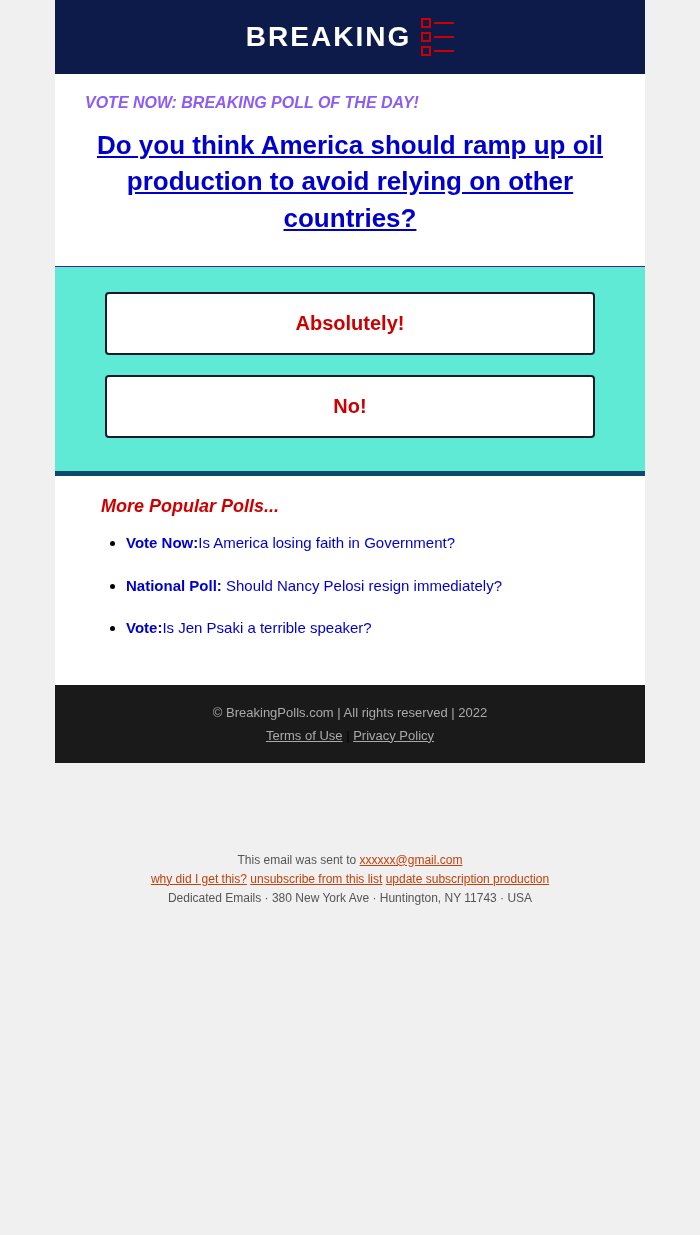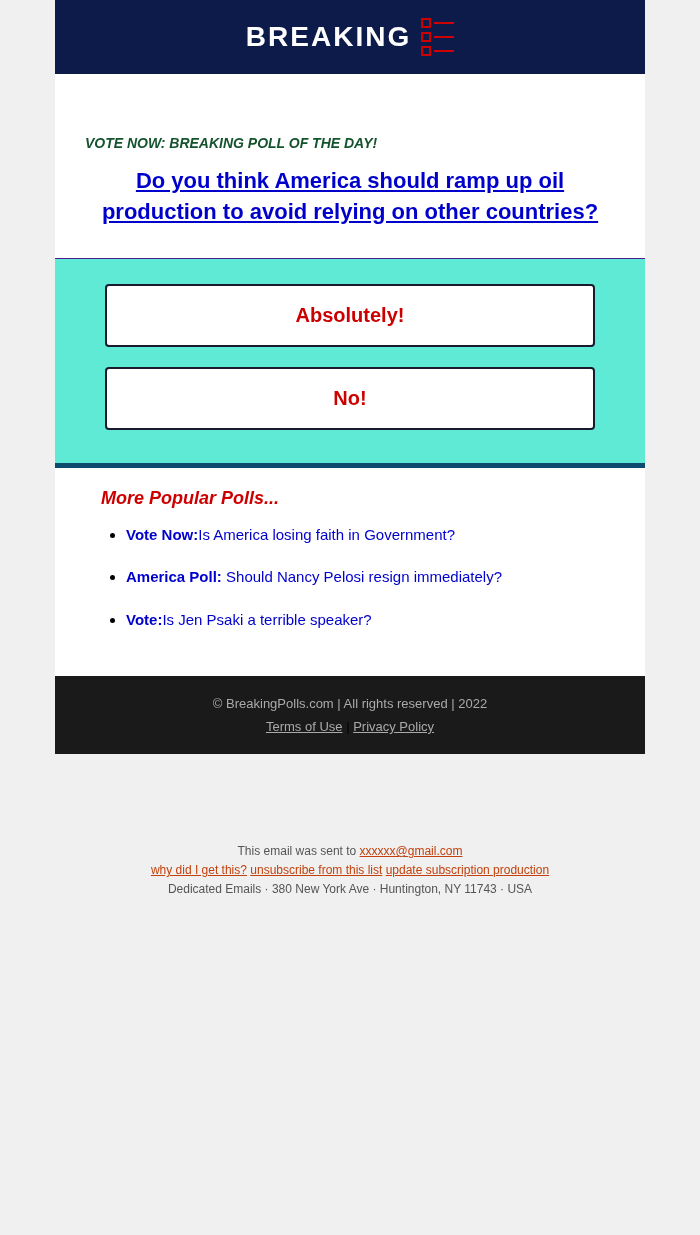--- a/index.html
+++ b/index.html
@@ -61,32 +61,31 @@
       height: 2px;
       background: #cc0000;
     }
 
     
     .vote-now-section {
       padding: 20px 30px 10px 30px;
       background: #ffffff;
     }
     .vote-label {
-      color: #14532d;
-      font-size: 14px;
-      font-weight: bold;
-      margin-top: 41px;
+      color: #8b5cf6;
+      font-size: 16px;
+      font-weight: bold;
     }
     .vote-label span {
       font-style: italic;
       font-weight: bold;
     }
     .poll-question {
       color: #0000cc;
-      font-size: 22px;
+      font-size: 26px;
       font-weight: bold;
       text-align: center;
       text-decoration: underline;
       line-height: 1.4;
       margin-top: 15px;
       padding-bottom: 20px;
     }
 
     
     .buttons-section {
@@ -224,21 +223,21 @@
       <button class="poll-button">No!</button>
     </div>
 
     <div class="more-polls-section">
       <div class="more-polls-title">More Popular Polls...</div>
       <ul class="polls-list">
         <li>
           <a href="#" class="poll-link-bold">Vote Now:</a><a href="#" class="poll-link-normal">Is America losing faith in Government?</a>
         </li>
         <li>
-          <a href="#" class="poll-link-bold">America Poll:</a><a href="#" class="poll-link-normal"> Should Nancy Pelosi resign immediately?</a>
+          <a href="#" class="poll-link-bold">National Poll:</a><a href="#" class="poll-link-normal"> Should Nancy Pelosi resign immediately?</a>
         </li>
         <li>
           <a href="#" class="poll-link-bold">Vote:</a><a href="#" class="poll-link-normal">Is Jen Psaki a terrible speaker?</a>
         </li>
       </ul>
     </div>
 
     <div class="footer">
       <div class="footer-copyright">© BreakingPolls.com | All rights reserved | 2022</div>
       <div class="footer-links">

